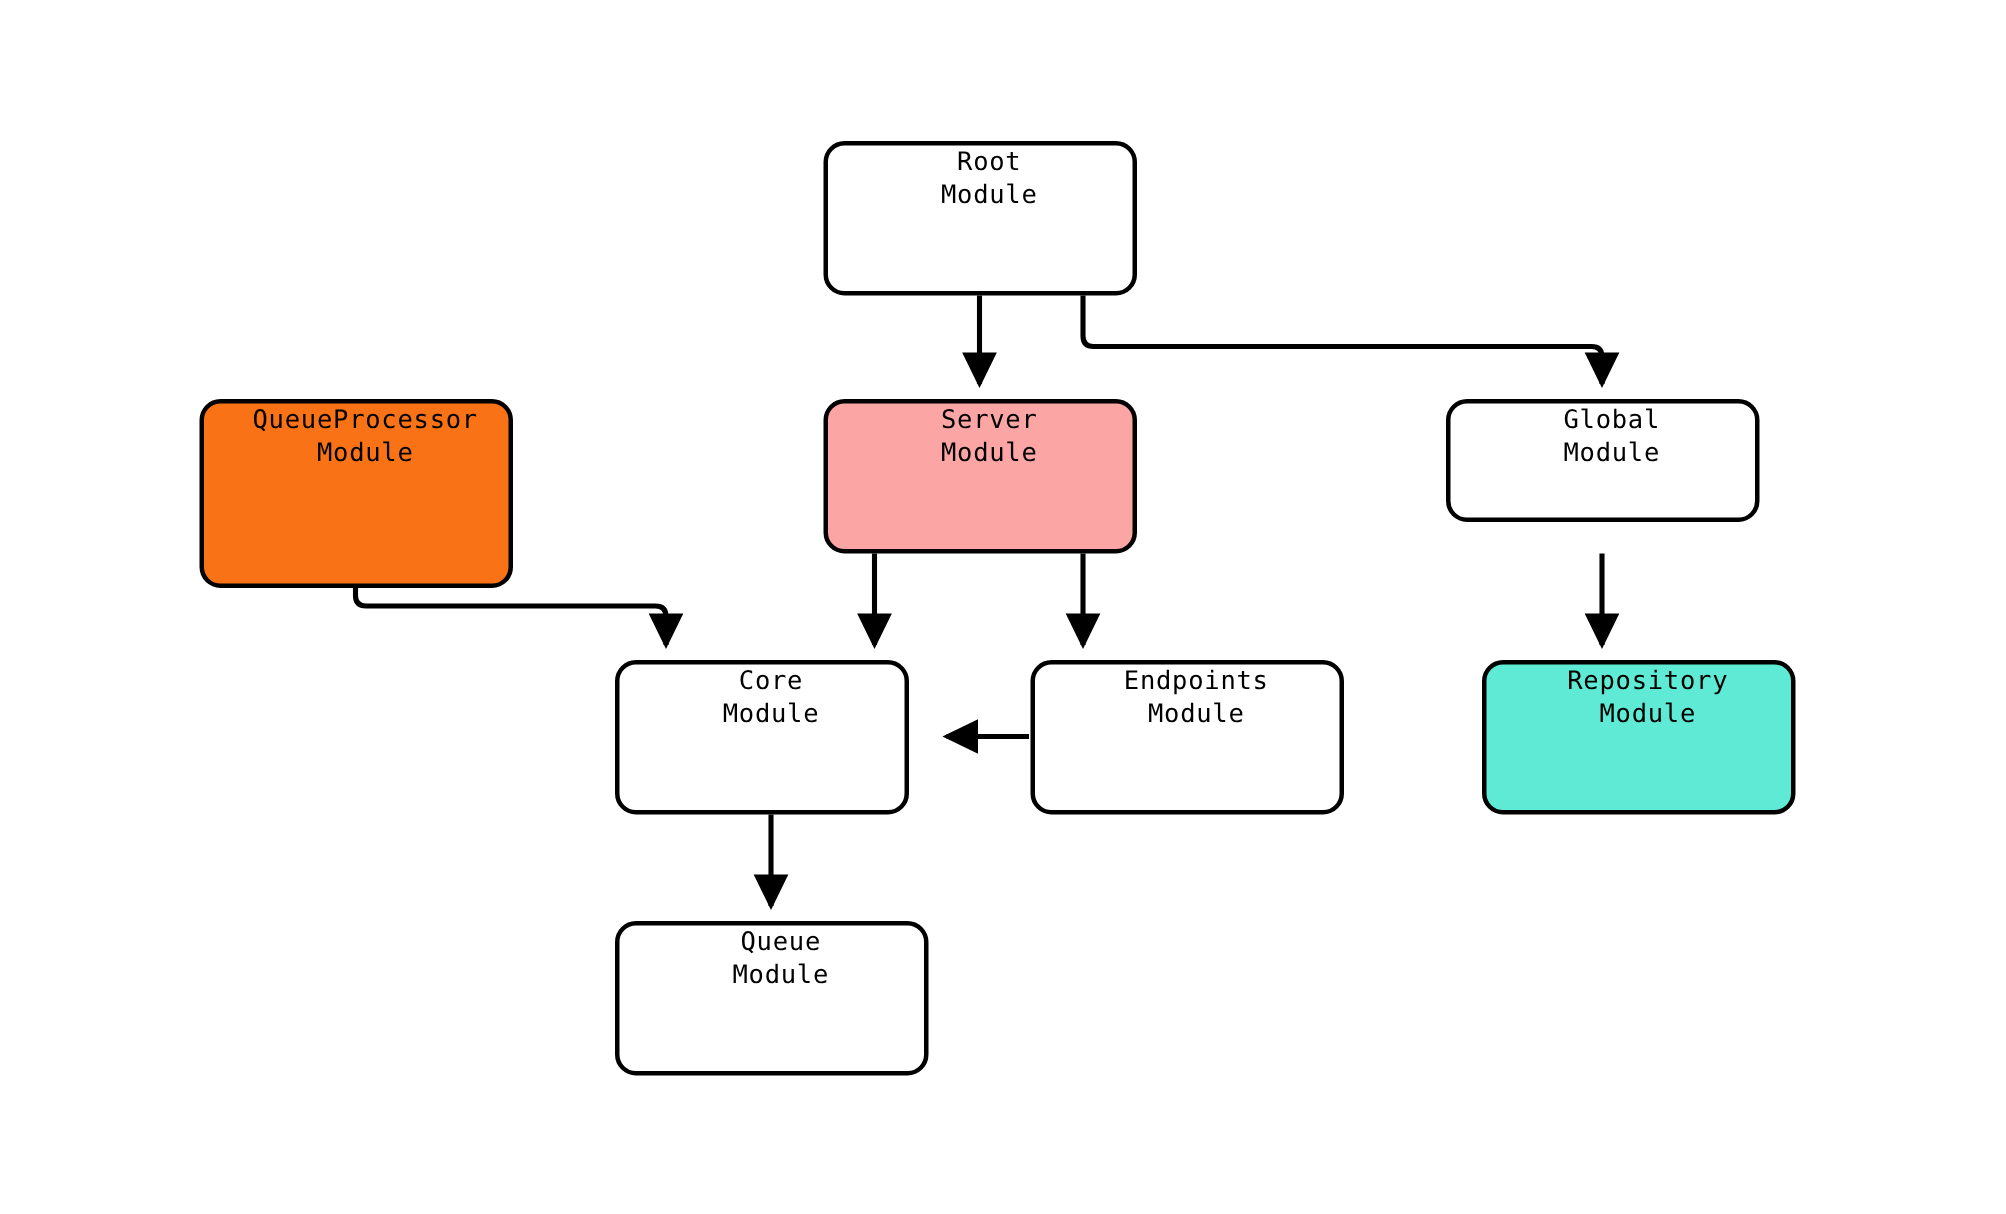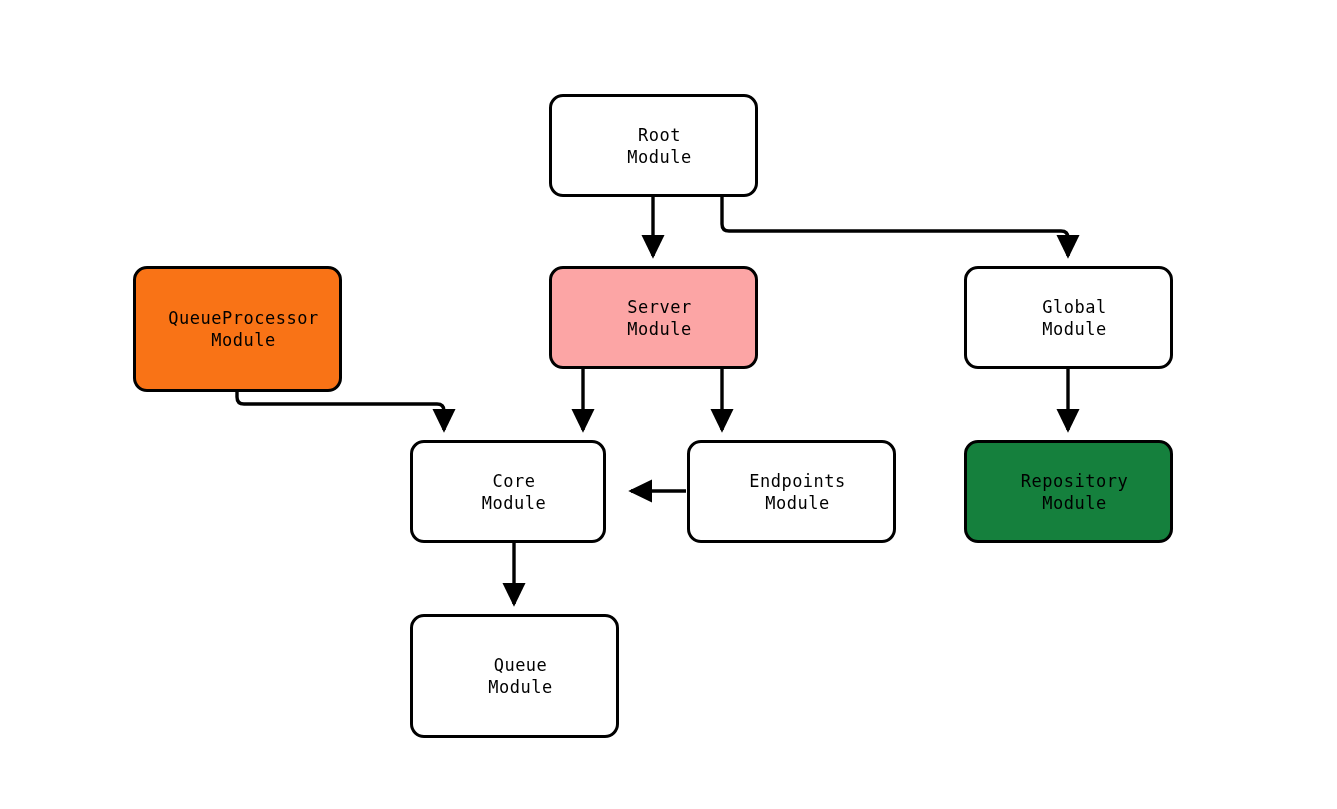--- a/index.html
+++ b/index.html
@@ -29,21 +29,21 @@
   }
   .node {
     position: absolute;
     box-sizing: border-box;
     background: #ffffff;
     border: 3px solid #000000;
     border-radius: 14px;
     display: flex;
     flex-direction: column;
     align-items: center;
-    justify-content: center;
+    justify-content: flex-start;
     z-index: 2;
     padding-left: 12px;
   }
   .node-line {
     font-family: "DejaVu Sans Mono", "Liberation Mono", monospace;
     font-size: 17px;
     line-height: 22px;
     color: #000000;
     letter-spacing: 0.5px;
     white-space: nowrap;
@@ -78,35 +78,35 @@
         <div class="node-line">Module</div>
       </div>
       <div class="node" style="left: 133px; top: 266px; width: 209px; height: 126px; background: #f97316; border-color: rgb(0, 0, 0);">
         <div class="node-line">QueueProcessor</div>
         <div class="node-line">Module</div>
       </div>
       <div class="node" style="left: 549px; top: 266px; width: 209px; height: 103px; background: #fca5a5; border-color: rgb(0, 0, 0);">
         <div class="node-line">Server</div>
         <div class="node-line">Module</div>
       </div>
-      <div class="node" style="left: 964px; top: 266px; width: 209px; height: 103px; background: rgb(255, 255, 255); border-color: rgb(0, 0, 0);">
+      <div class="node" style="left: 964px; top: 266px; width: 209px; height: 82px; background: rgb(255, 255, 255); border-color: rgb(0, 0, 0);">
         <div class="node-line">Global</div>
         <div class="node-line">Module</div>
       </div>
       <div class="node" style="left: 410px; top: 440px; width: 196px; height: 103px; background: rgb(255, 255, 255); border-color: rgb(0, 0, 0);">
         <div class="node-line">Core</div>
         <div class="node-line">Module</div>
       </div>
       <div class="node" style="left: 687px; top: 440px; width: 209px; height: 103px; background: rgb(255, 255, 255); border-color: rgb(0, 0, 0);">
         <div class="node-line">Endpoints</div>
         <div class="node-line">Module</div>
       </div>
-      <div class="node" style="left: 964px; top: 440px; width: 209px; height: 103px; background: #15803d; border-color: rgb(0, 0, 0);">
+      <div class="node" style="left: 988px; top: 440px; width: 209px; height: 103px; background: #5eead4; border-color: rgb(0, 0, 0);">
         <div class="node-line">Repository</div>
         <div class="node-line">Module</div>
       </div>
-      <div class="node" style="left: 410px; top: 614px; width: 209px; height: 124px; background: rgb(255, 255, 255); border-color: rgb(0, 0, 0);">
+      <div class="node" style="left: 410px; top: 614px; width: 209px; height: 103px; background: rgb(255, 255, 255); border-color: rgb(0, 0, 0);">
         <div class="node-line">Queue</div>
         <div class="node-line">Module</div>
       </div>
     </div>
 
 </div>
 
 </body></html>

